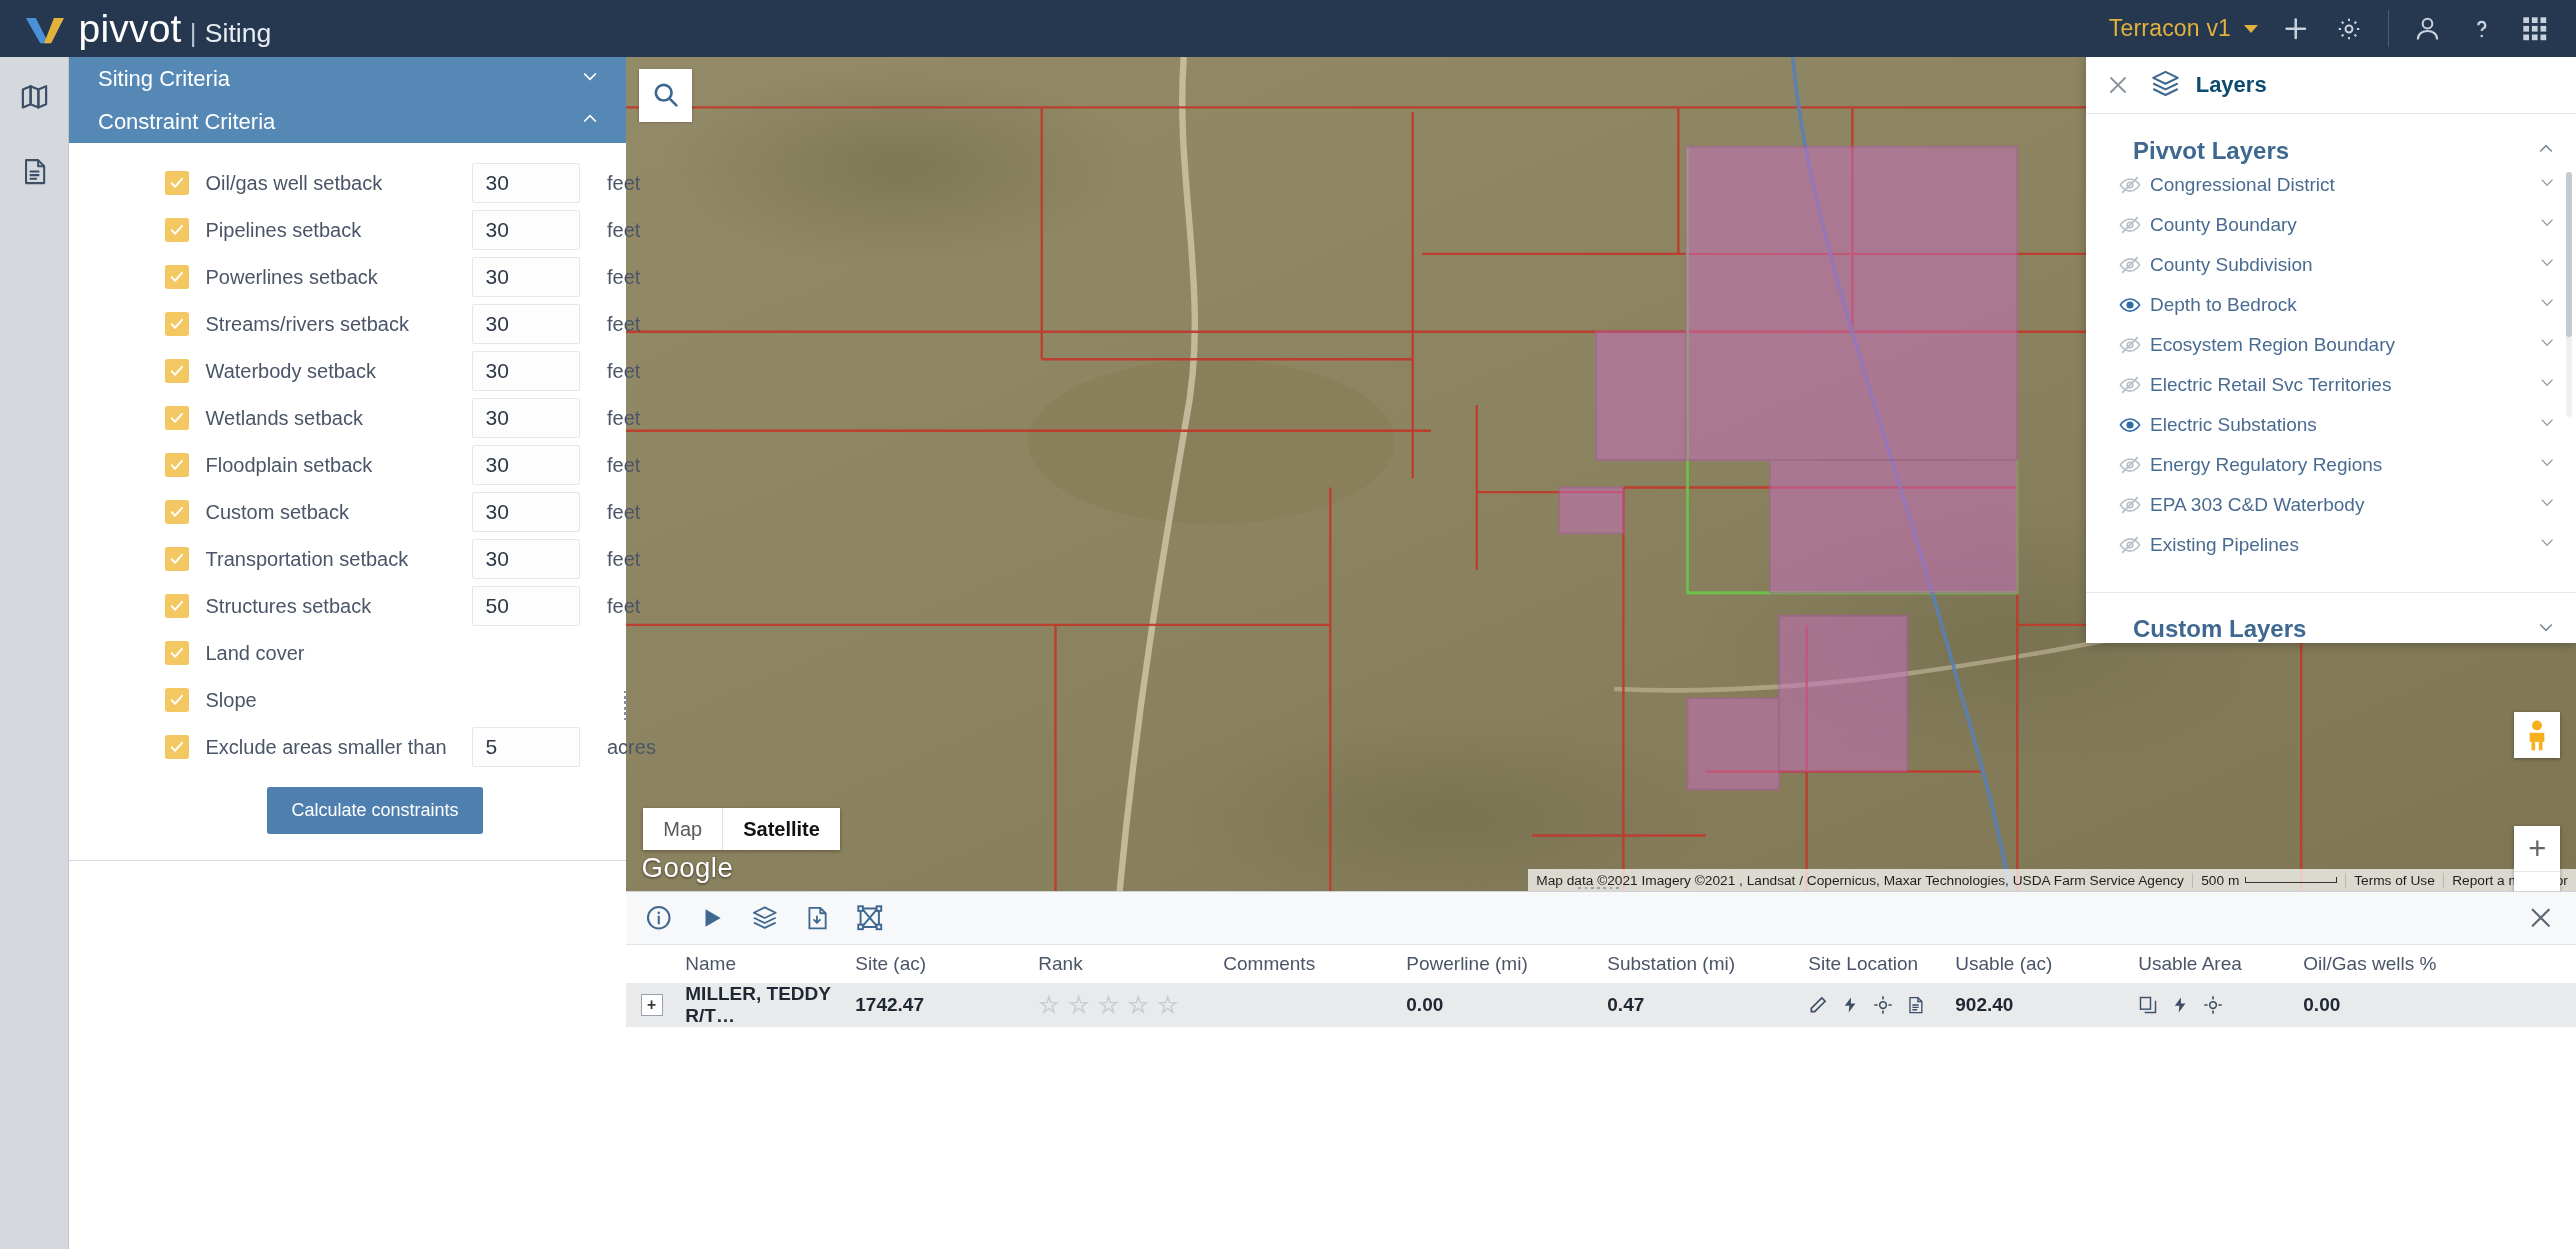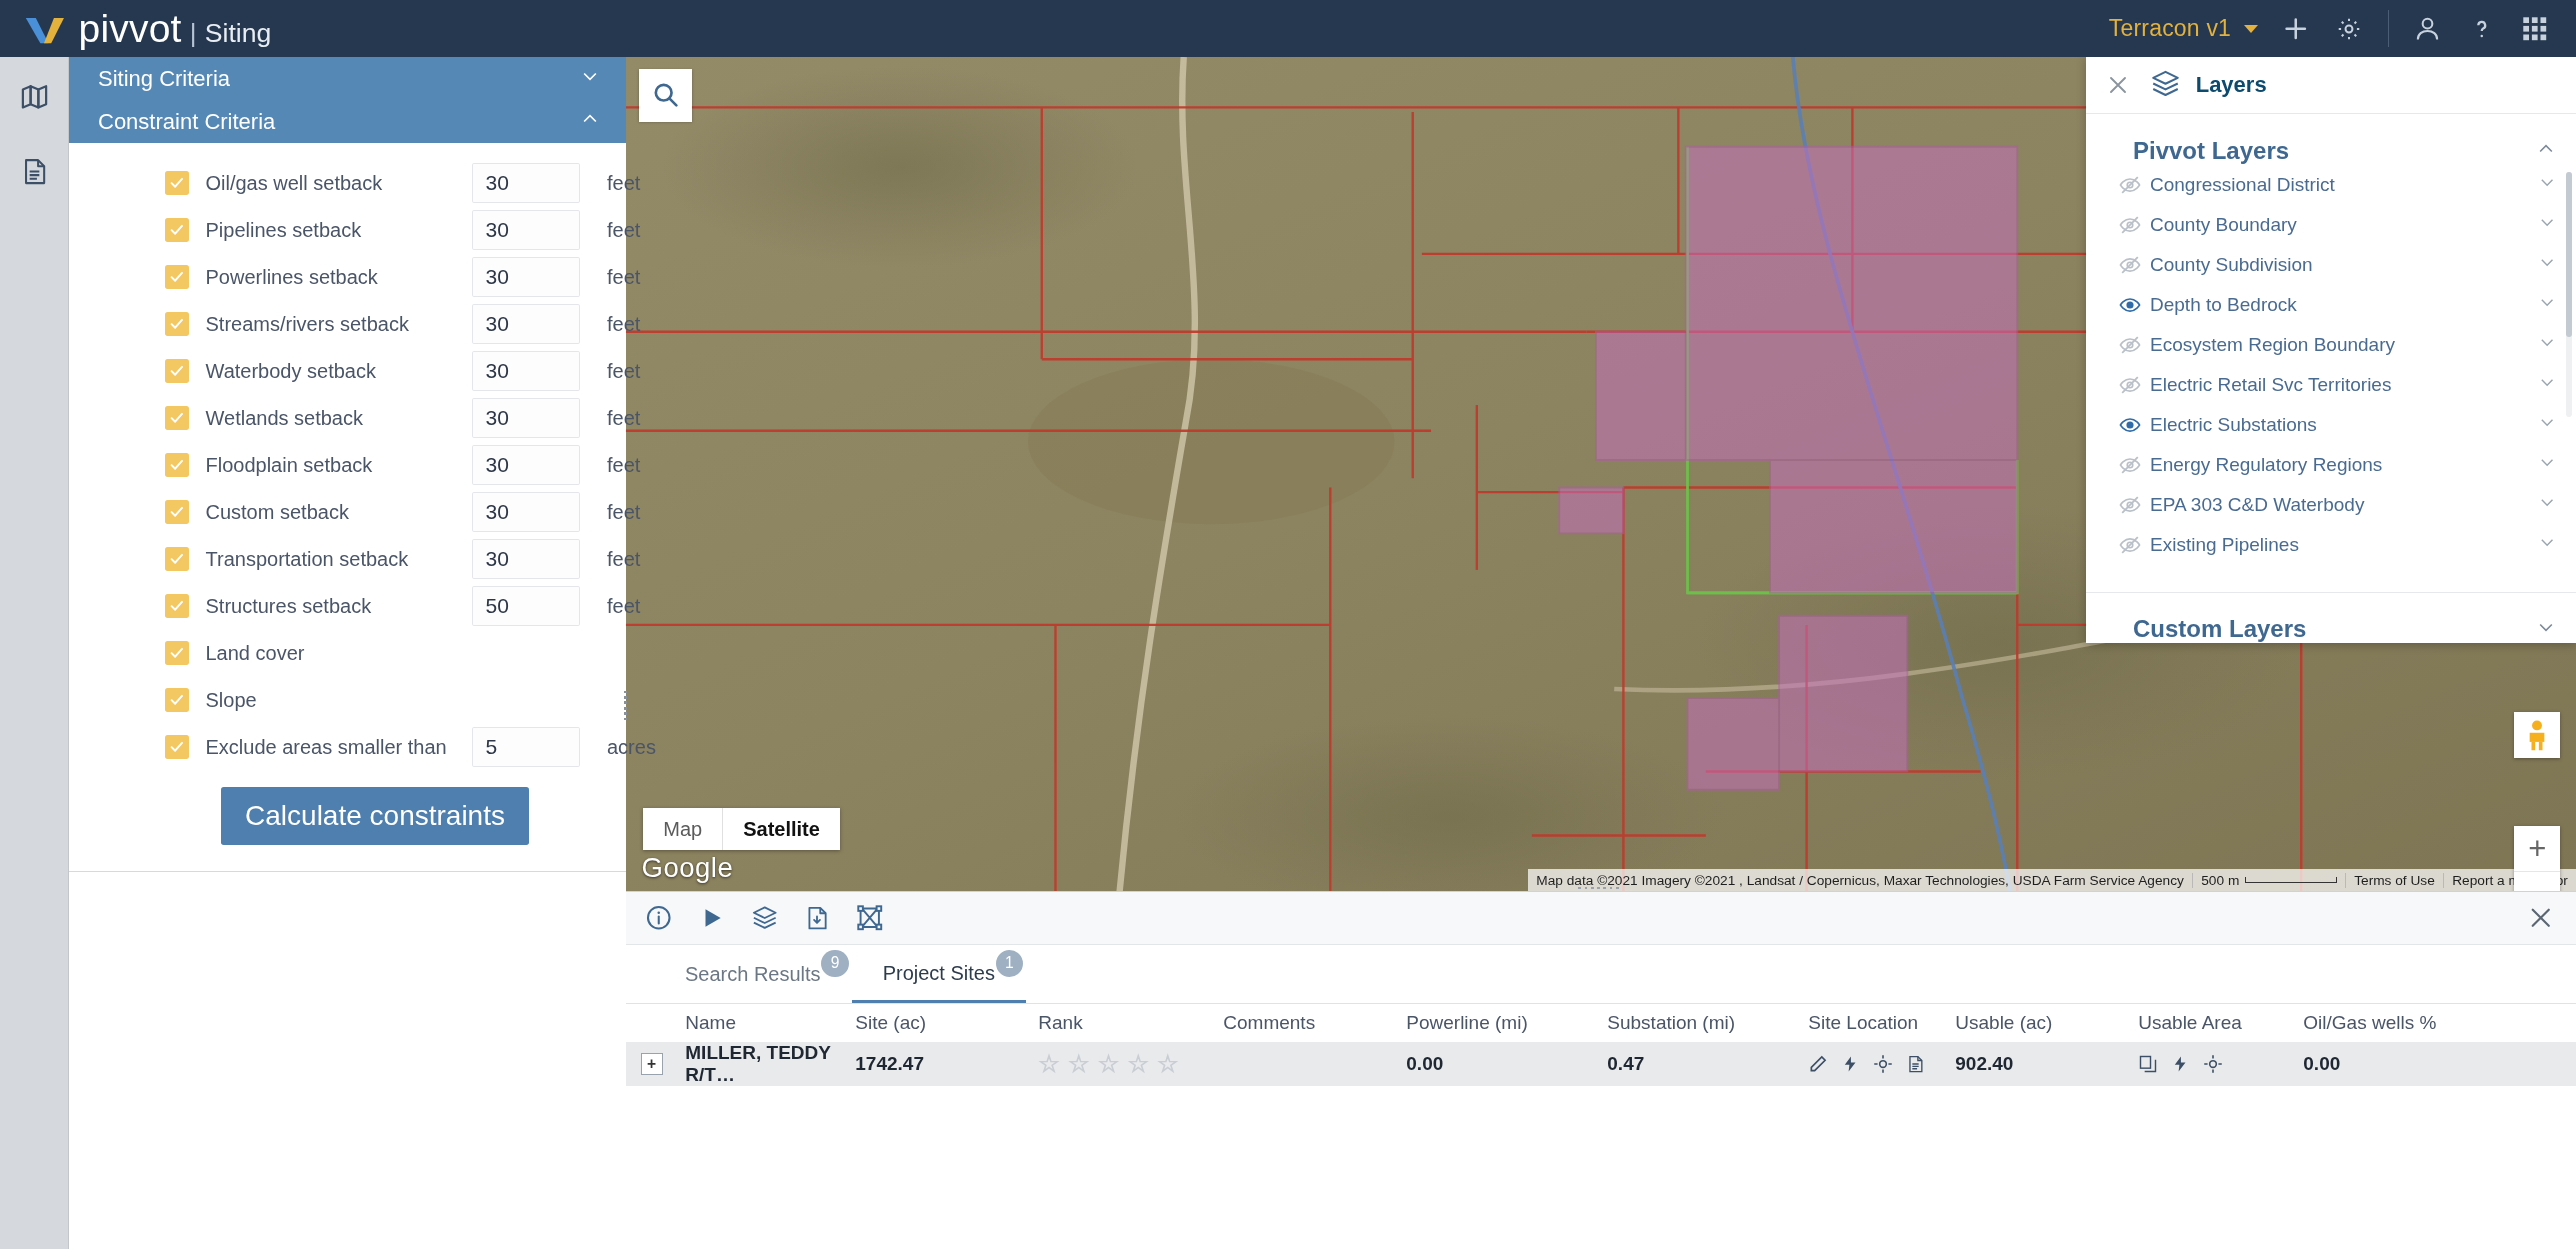--- a/index.html
+++ b/index.html
@@ -73,21 +73,21 @@
     display: flex; align-items: center; gap: 9.2px;
   }
   .crit-input {
     width: 108px; height: 40px; border: 0.9px solid #e4e6e9; background: #fdfdfd;
     font-size: 21px; color: #2d3748; padding: 0 13px; border-radius: 1.8px;
     font-family: "Liberation Sans", sans-serif;
   }
   .crit-unit { font-size: 20px; color: #4a5568; margin-left: 27.5px; }
   .calc-wrap { display: flex; justify-content: center; padding: 16.5px 0 0 55px; }
   .calc-btn {
-    background: #4e7fae; color: #fff; border: none; font-size: 28px;
+    background: #4e7fae; color: #fff; border: none; font-size: 18px;
     padding: 13px 24px; border-radius: 2.7px; cursor: pointer;
     font-family: "Liberation Sans", sans-serif;
   }
   .panel-resizer {
     position: absolute; right: -5.5px; top: 623px; width: 11px; height: 51px;
     display: flex; align-items: center; justify-content: center; cursor: col-resize;
   }
   .dots { width: 3.7px; }
   .dots i { display:block; width:2.7px; height:2.7px; background:#8a9097; margin:2.7px 0;}
 
@@ -804,30 +804,20 @@
         <path d="M4 6v12M20 6v12M6 4h12M6 20h12M6 5l12 14M18 5 6 19"></path>
       </svg>
     </span>
     <span class="dock-close">
       <svg width="27.5" height="27.5" viewBox="0 0 24 24" fill="none" stroke="currentColor" stroke-width="1.9" stroke-linecap="round">
           <path d="M5 5l14 14M19 5L5 19"></path>
         </svg>
     </span>
   </div>
 
-  <div class="tabs" id="dock-tabs">
-      <div class="tab">
-        <span>Search Results</span>
-        <span class="badge">9</span>
-      </div>
-      <div class="tab active">
-        <span>Project Sites</span>
-        <span class="badge">1</span>
-      </div>
-    </div>
 
   <div class="tbl">
     <div class="thead">
       <div class="c c-exp"></div>
       <div class="c c-name">Name</div>
       <div class="c c-site">Site (ac)</div>
       <div class="c c-rank">Rank</div>
       <div class="c c-comm">Comments</div>
       <div class="c c-pow">Powerline (mi)</div>
       <div class="c c-sub">Substation (mi)</div>

